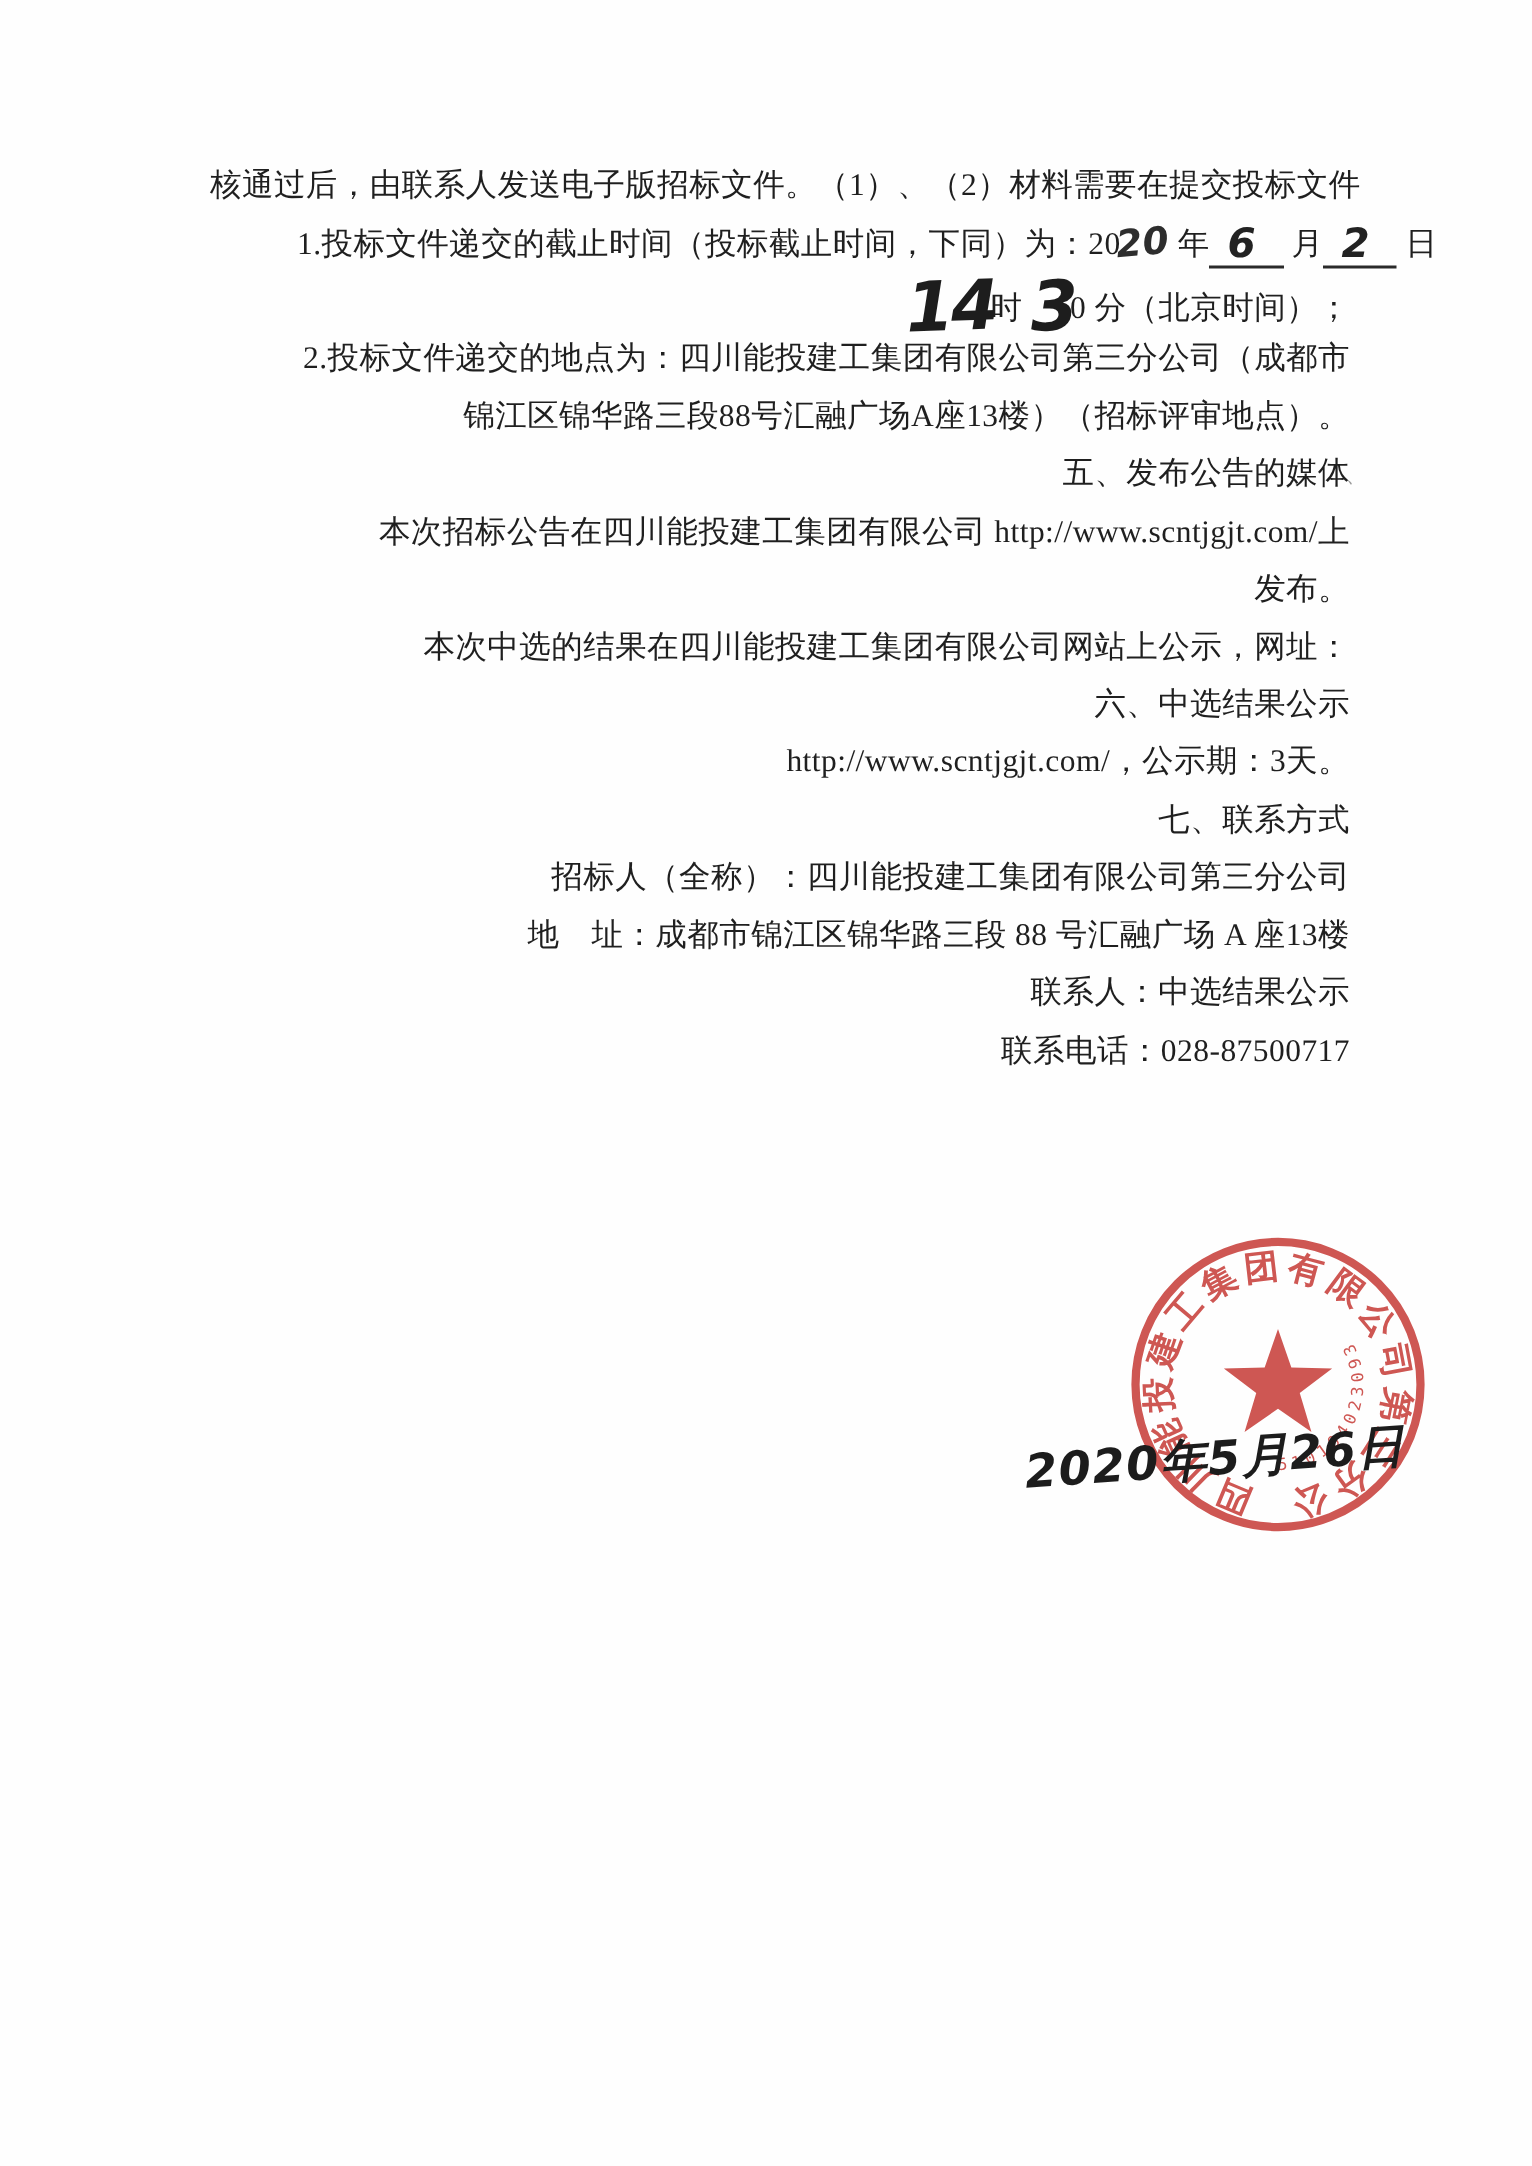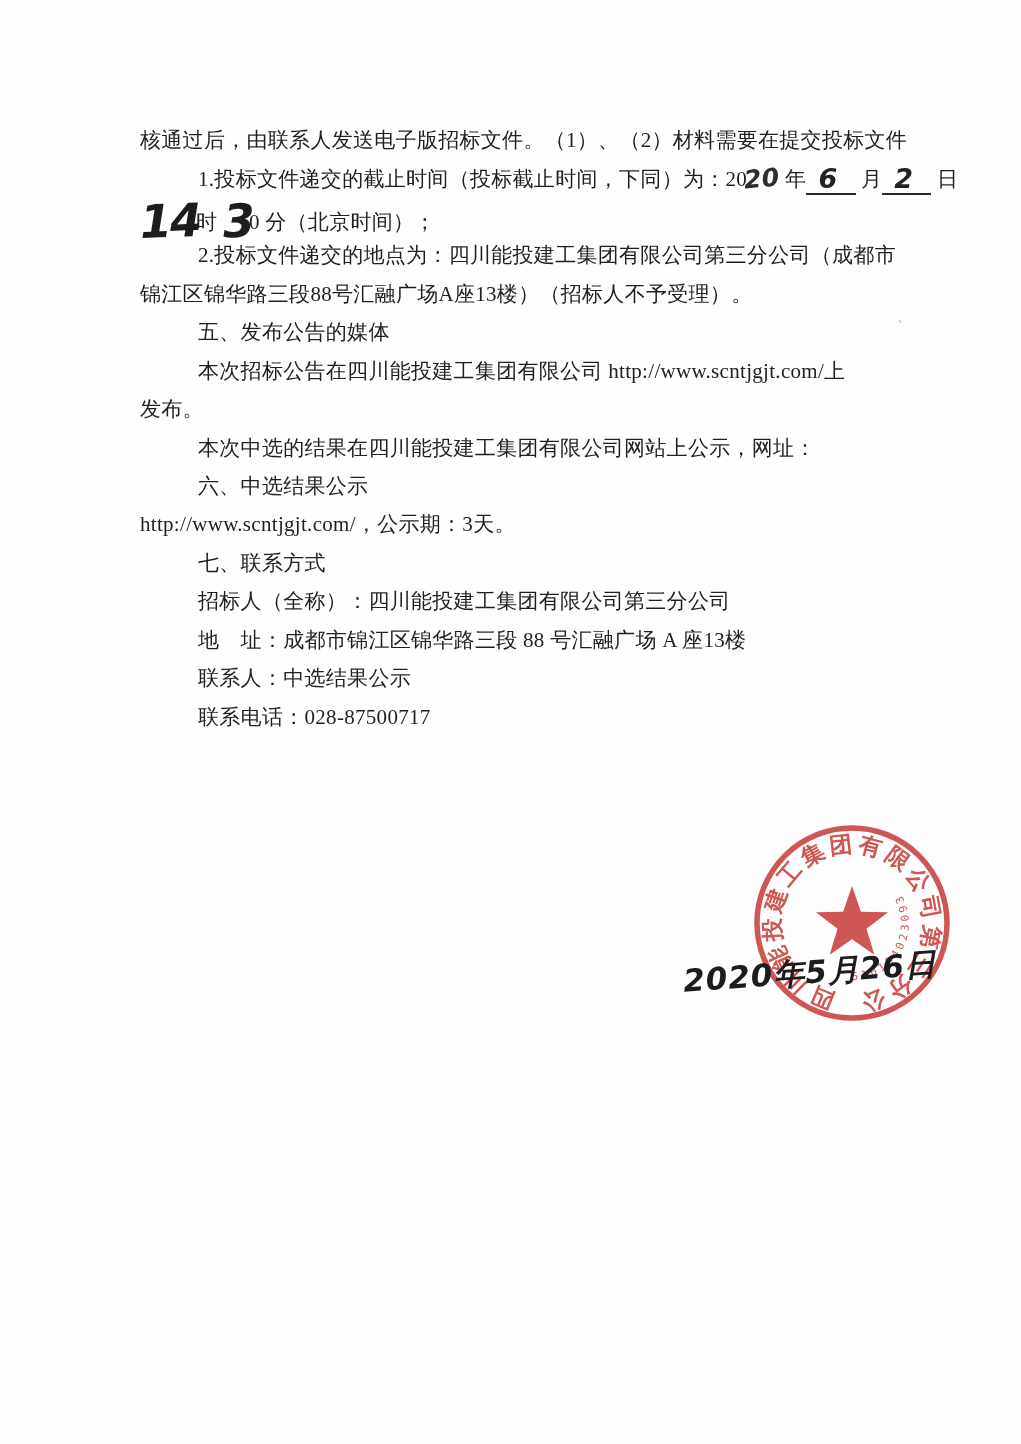--- a/index.html
+++ b/index.html
@@ -6,21 +6,21 @@
   .page {
     position:relative;
     width:1021px; height:1444px;
     margin:0 auto;
     background:#fefefe;
     overflow:hidden;
     font-family:"Liberation Serif","DejaVu Serif",serif;
     color:#1f1f1f;
   }
   .content {
-    position:absolute; left:140px; top:121px; width:760px;
+    position:absolute; left:140px; top:104px; width:760px;text-align:right;
   }
   .line {
     height:38.45px; line-height:38.45px;
     font-size:21px; white-space:nowrap;
     letter-spacing:0.3px;
   }
   .line.indent { padding-left:58px; }
   .seg-print { }
   
   .seg-hand-over {
@@ -84,21 +84,21 @@
 </head>
 <body>
 
 <div class="page">
 
   <div class="content">
       <div class="line"><span class="seg-print">核通过后，由联系人发送电子版招标文件。（1）、（2）材料需要在提交投标文件</span></div>
       <div class="line indent"><span class="seg-print">1.投标文件递交的截止时间（投标截止时间，下同）为：20</span><span class="seg-hand-over">20</span><span class="seg-print"> 年</span><span class="seg-hand-u">6</span><span class="seg-print"> 月</span><span class="seg-hand-u">2</span><span class="seg-print"> 日</span></div>
       <div class="line"><span class="seg-hand-big">14</span><span class="seg-print">时 </span><span class="seg-hand-big">3</span><span class="seg-print">0 分（北京时间）；</span></div>
       <div class="line indent"><span class="seg-print">2.投标文件递交的地点为：四川能投建工集团有限公司第三分公司（成都市</span></div>
-      <div class="line"><span class="seg-print">锦江区锦华路三段88号汇融广场A座13楼）（招标人不予受理）。</span></div>
+      <div class="line"><span class="seg-print">锦江区锦华路三段88号汇融广场A座13楼）（招标评审地点）。</span></div>
       <div class="line indent"><span class="seg-print">五、发布公告的媒体</span></div>
       <div class="line indent"><span class="seg-print">本次招标公告在四川能投建工集团有限公司 http://www.scntjgjt.com/上</span></div>
       <div class="line"><span class="seg-print">发布。</span></div>
       <div class="line indent"><span class="seg-print">本次中选的结果在四川能投建工集团有限公司网站上公示，网址：</span></div>
       <div class="line indent"><span class="seg-print">六、中选结果公示</span></div>
       <div class="line"><span class="seg-print">http://www.scntjgjt.com/，公示期：3天。</span></div>
       <div class="line indent"><span class="seg-print">七、联系方式</span></div>
       <div class="line indent"><span class="seg-print">招标人（全称）：四川能投建工集团有限公司第三分公司</span></div>
       <div class="line indent"><span class="seg-print">地　址：成都市锦江区锦华路三段 88 号汇融广场 A 座13楼</span></div>
       <div class="line indent"><span class="seg-print">联系人：中选结果公示</span></div>

